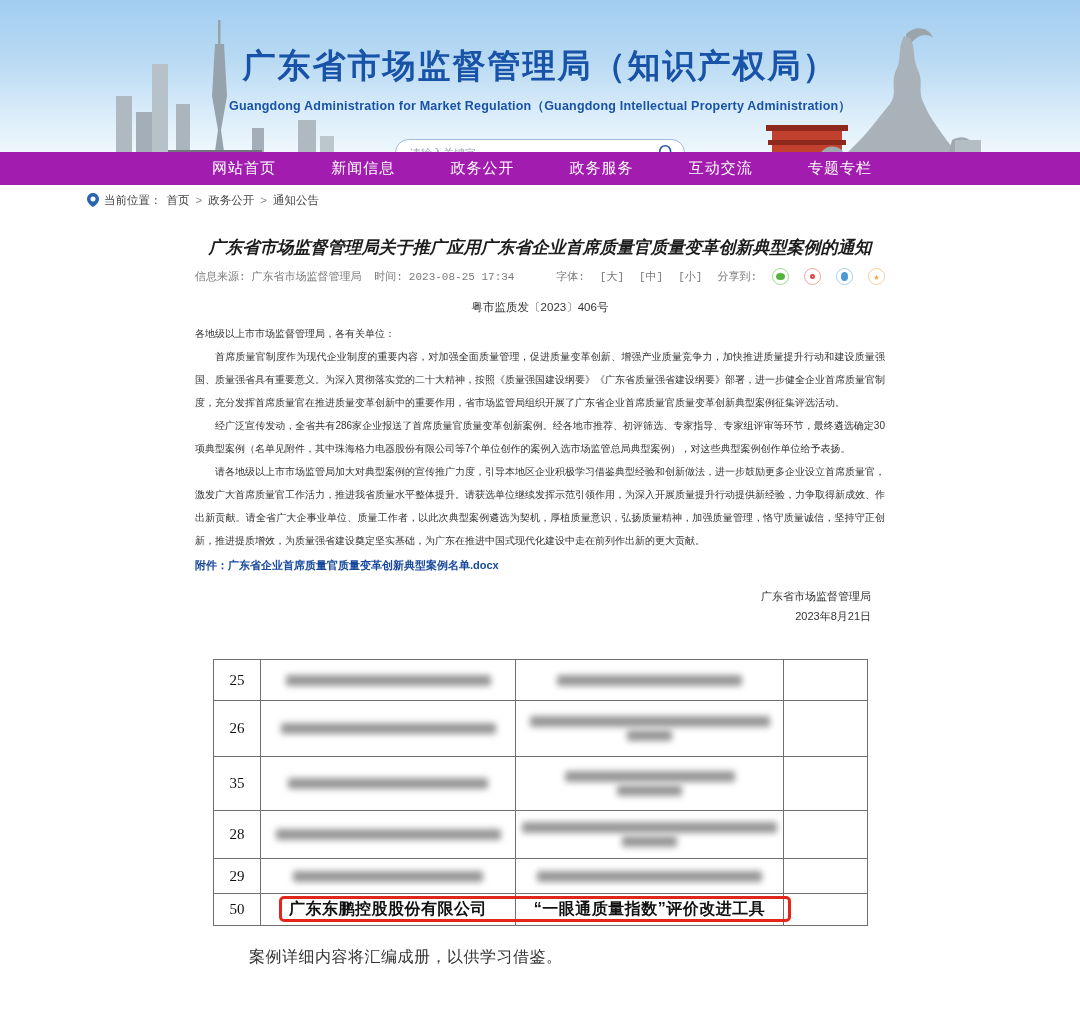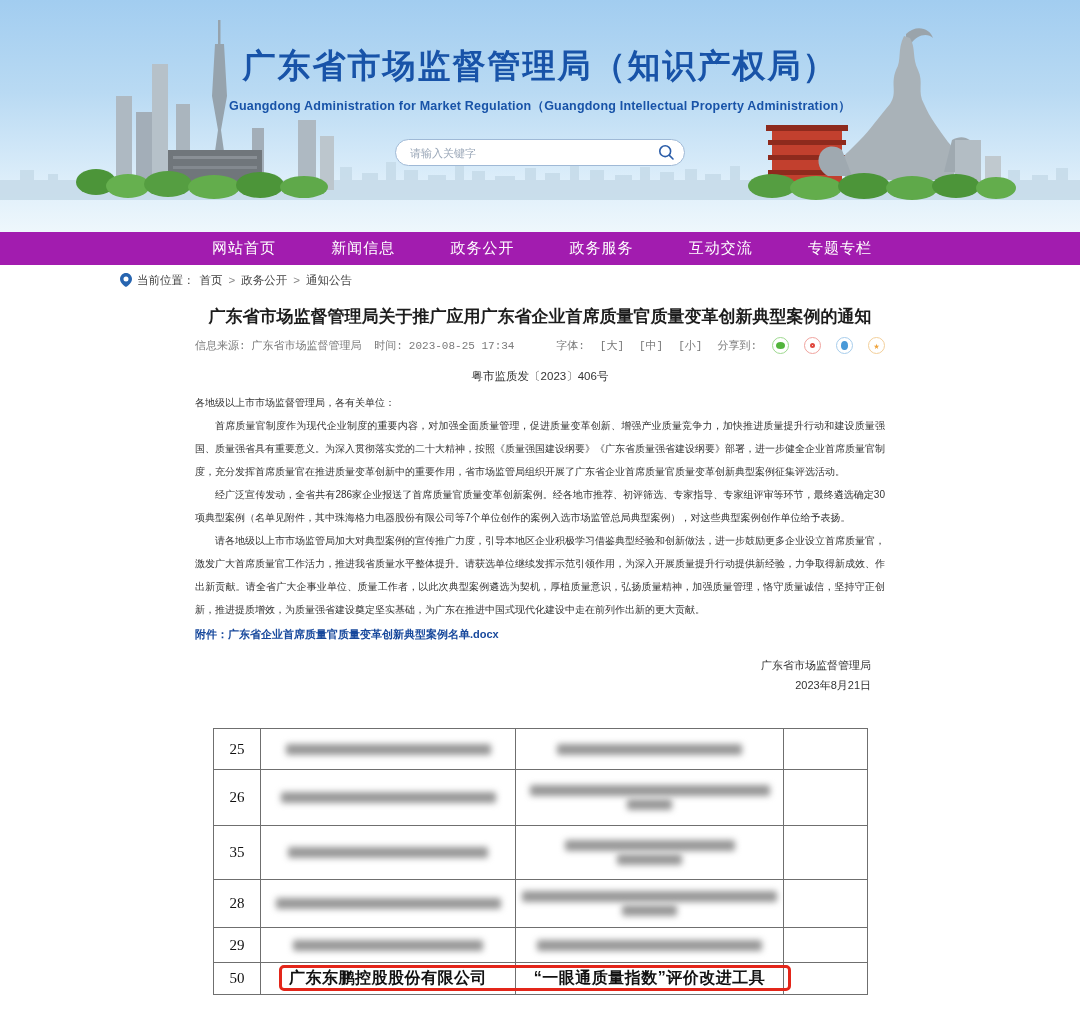--- a/index.html
+++ b/index.html
@@ -2,44 +2,44 @@
 <html><head>
 <meta charset="utf-8">
 <style>
   * { box-sizing: border-box; }
   html,body { margin:0; padding:0; }
   body {
     width:1080px; height:1011px; background:#ffffff; position:relative; overflow:hidden;
     font-family:"Liberation Sans","DejaVu Sans",sans-serif; color:#333;
   }
   
-  .banner { position:relative; width:1080px; height:232px; overflow:hidden;
+  .banner { position:relative; width:1080px; height:152px; overflow:hidden;
     background:linear-gradient(180deg,#a2cdf0 0%,#b9daf3 40%,#ddeefa 78%,#eef7fc 100%); }
   .banner svg.scene { position:absolute; left:0; top:0; }
   .banner-text { position:absolute; top:44px; left:0; width:100%; text-align:center; color:#1853a8; z-index:2; }
   .banner-title { font-size:33px; font-weight:700; letter-spacing:2px; }
   .banner-sub { font-size:12.5px; font-weight:600; margin-top:9px; letter-spacing:0.2px; }
   .search-box { position:absolute; left:395px; top:139px; width:290px; height:27px; z-index:3;
     background:#fff; border:1px solid #9fb9d6; border-radius:14px;
     display:flex; align-items:center; padding:0 9px 0 12px; }
   .search-box input { border:none; outline:none; flex:1; font-size:11px; color:#333; background:transparent;
     font-family:"Liberation Sans","DejaVu Sans",sans-serif; }
   .search-box input::placeholder { color:#9aa7b8; }
   
   .navbar { height:33px; background:#a21caf; display:flex; align-items:center;
     justify-content:space-between; padding:0 208px 0 212px; }
   .nav-item { color:#ffffff; font-size:15px; letter-spacing:1px; cursor:pointer; white-space:nowrap; }
   
-  .breadcrumb { height:30px; display:flex; align-items:center; padding-left:120px;
+  .breadcrumb { height:30px; display:flex; align-items:center; padding-left:87px;
     font-size:11.5px; color:#444; gap:5px; }
   .breadcrumb .sep { color:#888; margin:0 1px; }
   .crumb { color:#444; cursor:pointer; }
   
   .article { width:690px; margin:0 auto; }
-  .article-title { margin-top:10px; text-align:center; font-size:17px; font-weight:700; color:#1c1c1c; line-height:24px; }
+  .article-title { margin-top:21px; text-align:center; font-size:17px; font-weight:700; color:#1c1c1c; line-height:24px;font-style:italic; }
   .meta-row { display:flex; justify-content:space-between; align-items:center; margin-top:8px;
     font-size:11px; color:#7a7a7a;font-family:Liberation Mono, monospace; }
   .meta-left span { margin-right:6px; }
   .meta-right { display:flex; align-items:center; gap:15px; color:#7a7a7a; }
   .fs-btn { cursor:pointer; color:#777; }
   .share-icon { width:17px; height:17px; border-radius:50%; background:#fff;
     display:inline-flex; align-items:center; justify-content:center; cursor:pointer; }
   .si-wechat { border:1px solid #9ed98f; }
   .si-wechat .glyph { width:9px; height:7px; border-radius:50%; background:#52b43c; }
   .si-weibo { border:1px solid #f0a39e; }

